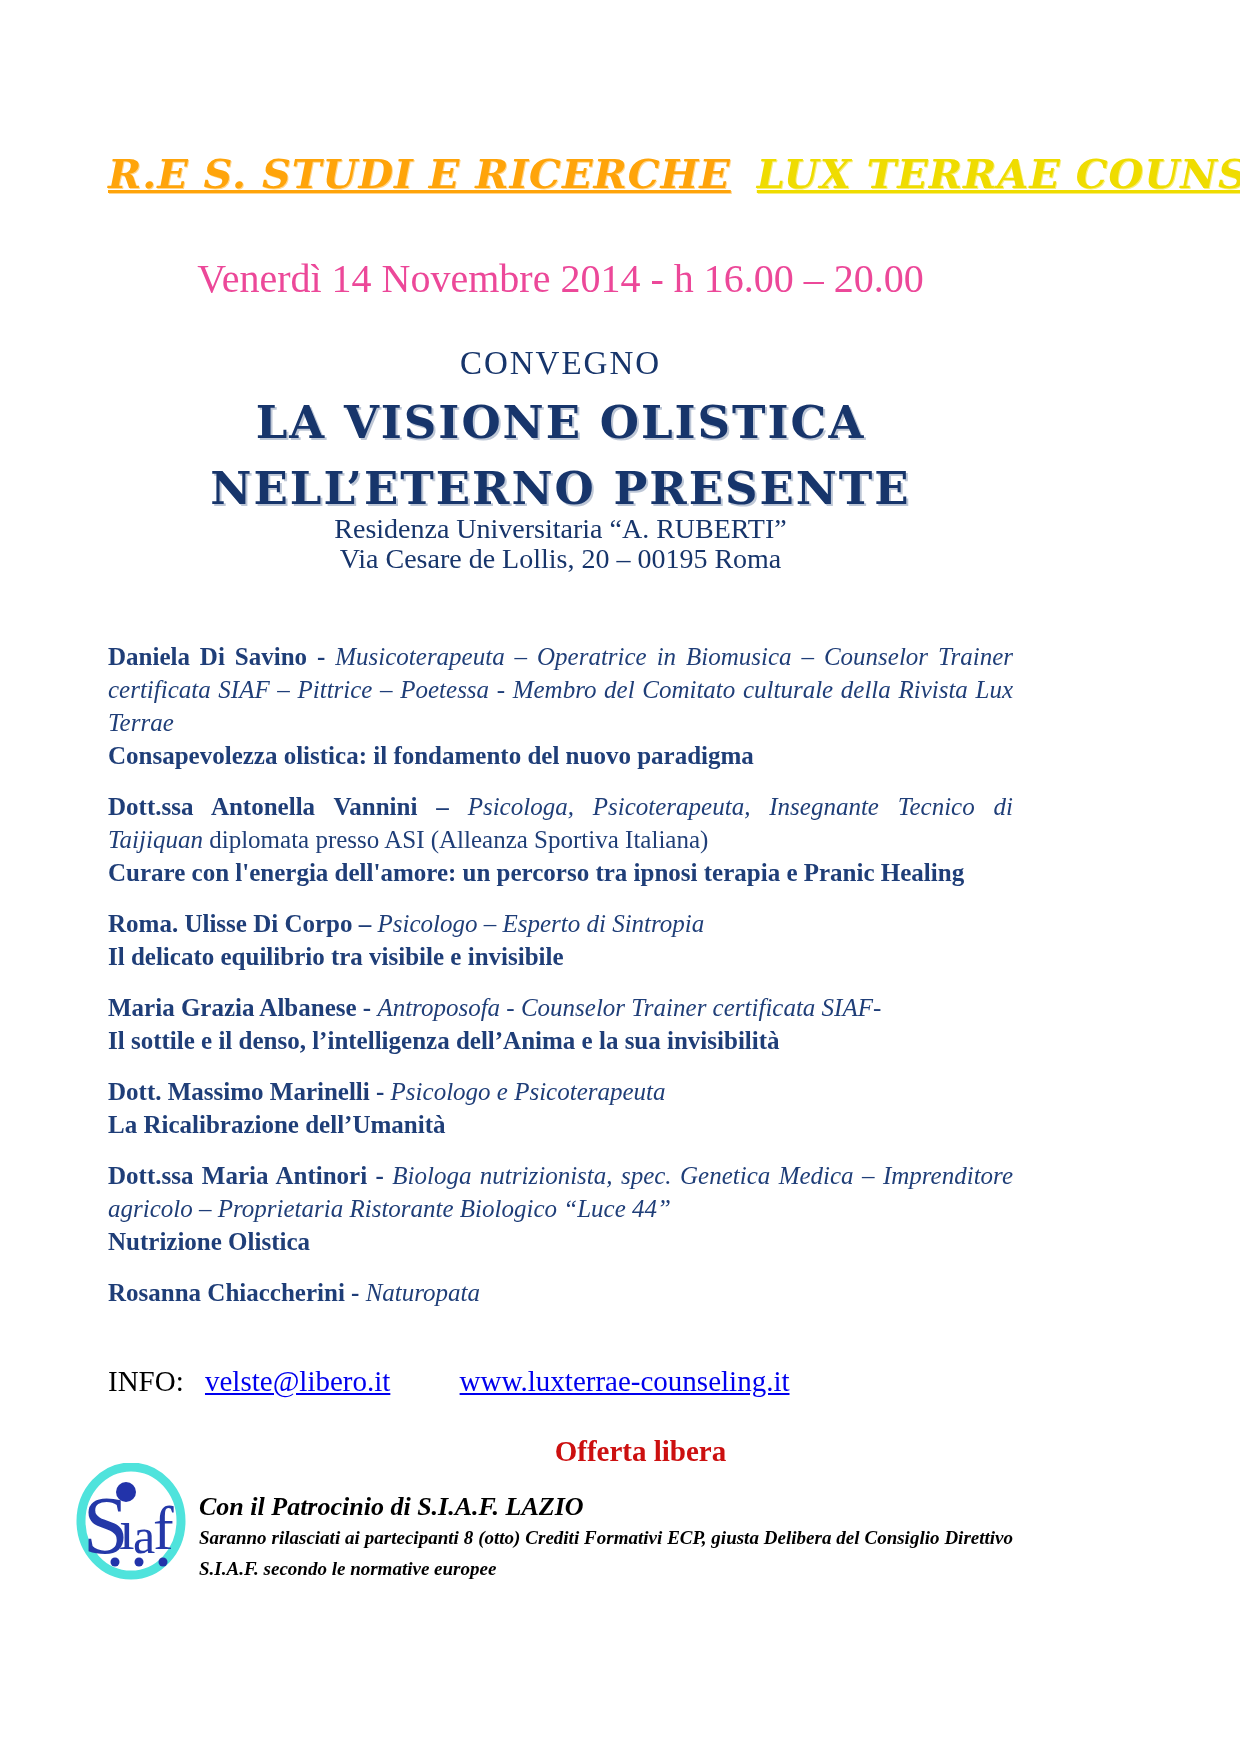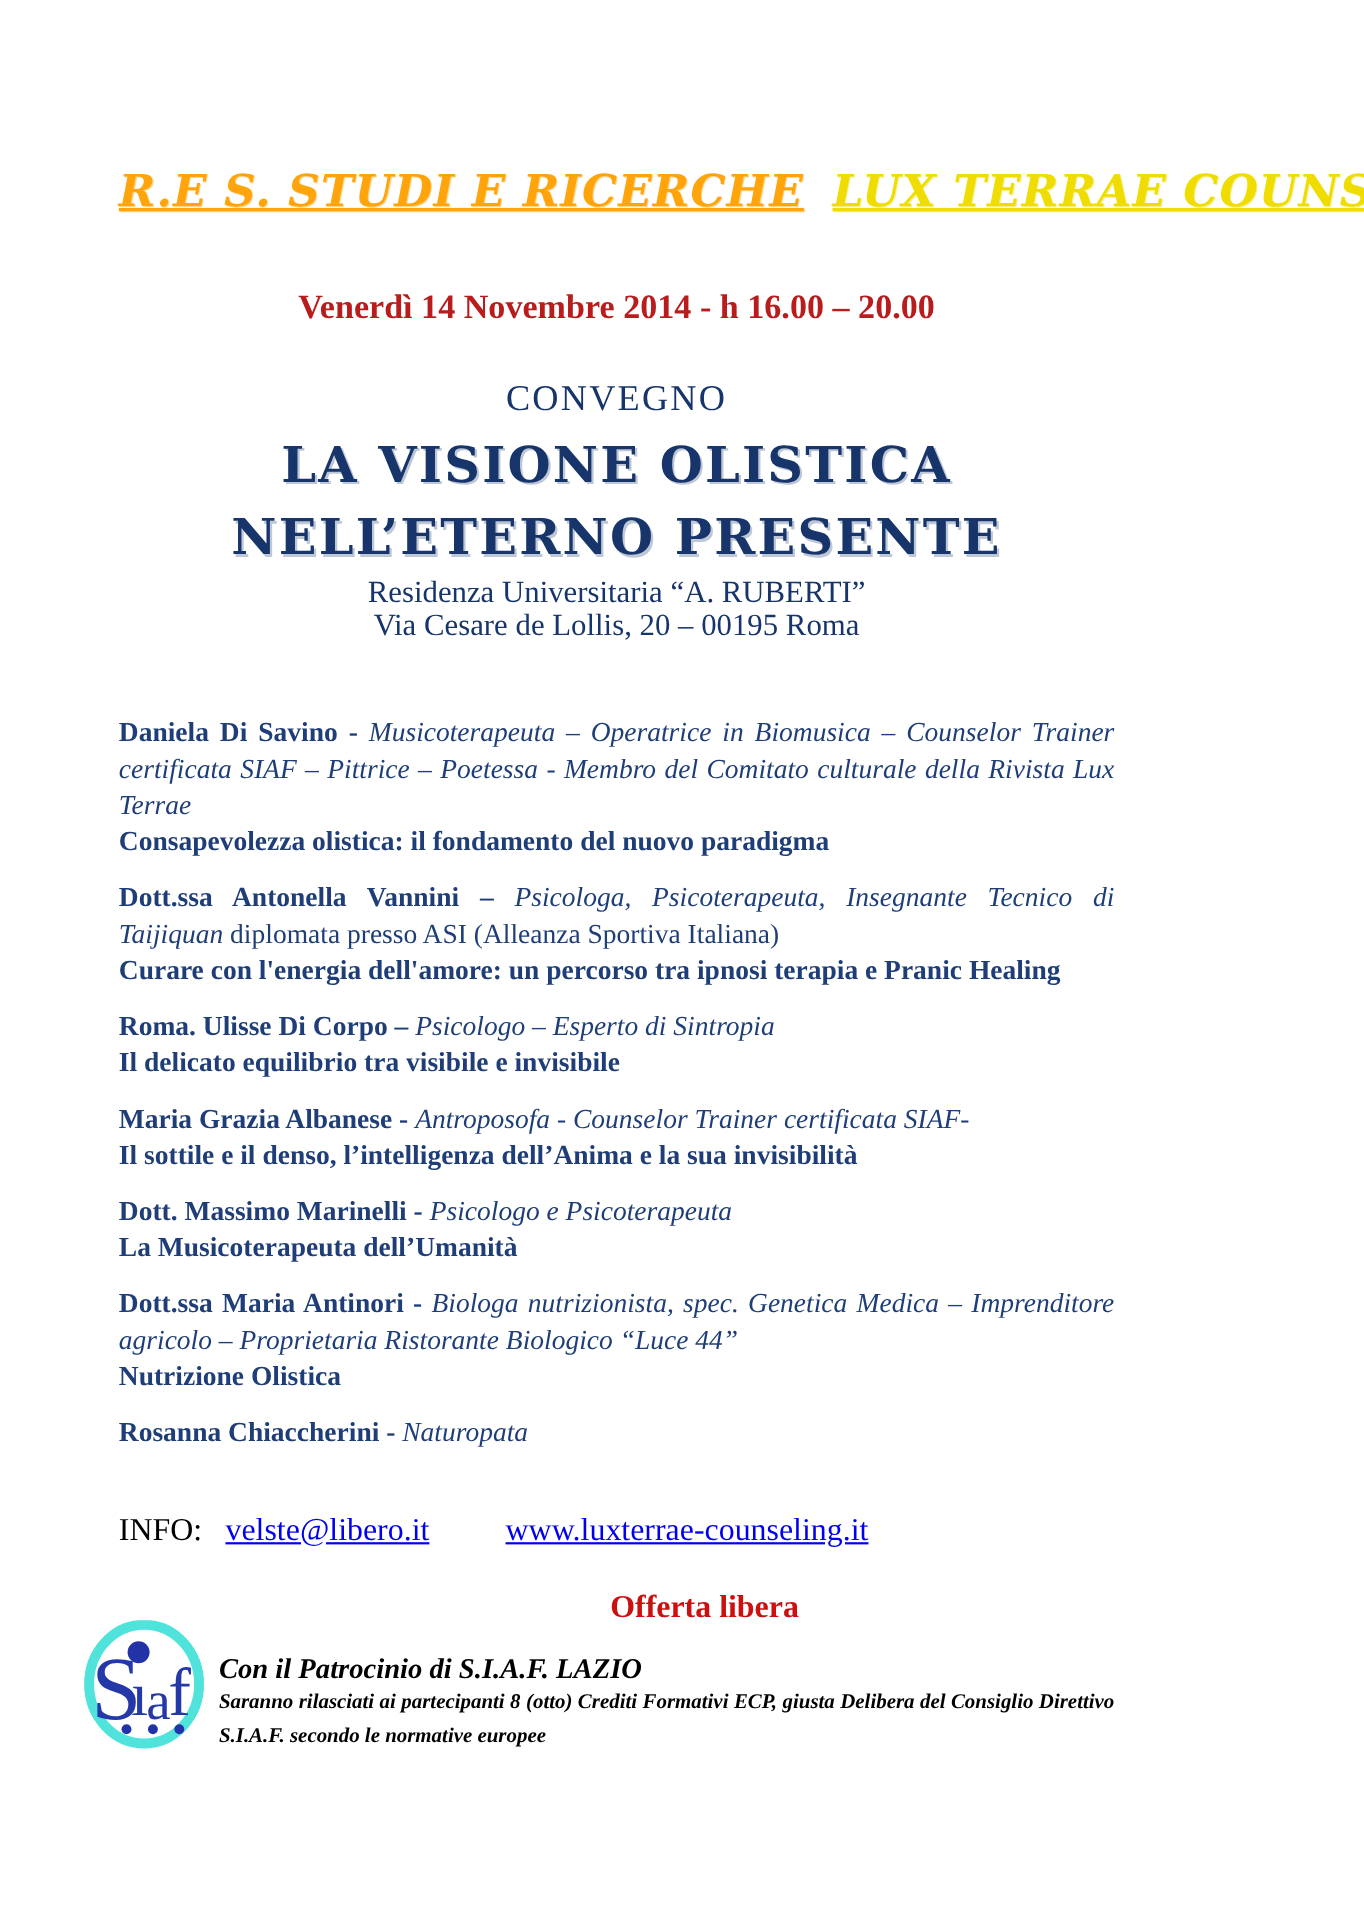--- a/index.html
+++ b/index.html
@@ -16,32 +16,32 @@
   }
   .org-header .org1{
     color:#FFA40A;text-decoration:underline;text-decoration-thickness:3px;
     text-shadow:1px 1px 0 rgba(255,164,10,.45);margin-right:26px;
   }
   .org-header .org2{
     color:#EFDC00;text-decoration:underline;text-decoration-thickness:3px;
     text-shadow:1px 1px 0 rgba(239,220,0,.5);
   }
   
-  .date-line{margin-top:64px;text-align:center;font-size:31px;line-height:34px;color:#b91c1c;font-weight:bold;}
+  .date-line{margin-top:64px;text-align:center;font-size:40px;line-height:34px;color:#ec4899;}
   .kind{margin-top:49px;text-align:center;font-size:33px;line-height:36px;letter-spacing:2px;color:#17356B;}
   .title{margin:0;font-weight:bold;text-align:center;color:#17356B;
     font-family:"DejaVu Serif", serif;}
   .title .t1,.title .t2{
     display:block;font-size:45px;line-height:50px;letter-spacing:2px;
     text-shadow:2px 2px 0 rgba(23,53,107,.28);
   }
   .title .t1{margin-top:17px;}
   .title .t2{margin-top:16px;}
   .venue{ text-align:center;font-size:28px;line-height:30px;color:#17356B;}
-  .venue.first{margin-top:10px;}
+  .venue.first{}
   
   .speakers{margin-top:66px;color:#1F3E78;}
   .speaker{
     margin:0 0 18px 0;font-size:25px;line-height:33px;text-align:justify;
   }
   .speaker .sname{font-weight:bold;}
   .speaker .srole{font-style:italic;}
   .speaker .sextra{font-style:normal;}
   .speaker .stalk{display:block;font-weight:bold;}
   
@@ -104,21 +104,21 @@
     <p class="speaker">
       <span class="sname">Maria Grazia Albanese -</span>
       <span class="srole">Antroposofa  -  Counselor Trainer  certificata SIAF-</span>
       <span class="sextra"></span>
       <span class="stalk">Il sottile e il denso, l’intelligenza dell’Anima e la sua invisibilità</span>
     </p>
     <p class="speaker">
       <span class="sname">Dott. Massimo Marinelli -</span>
       <span class="srole">Psicologo e Psicoterapeuta</span>
       <span class="sextra"></span>
-      <span class="stalk">La Musicoterapeuta dell’Umanità</span>
+      <span class="stalk">La Ricalibrazione dell’Umanità</span>
     </p>
     <p class="speaker">
       <span class="sname">Dott.ssa Maria Antinori -</span>
       <span class="srole">Biologa nutrizionista, spec. Genetica Medica – Imprenditore agricolo – Proprietaria Ristorante Biologico “Luce 44”</span>
       <span class="sextra"></span>
       <span class="stalk">Nutrizione Olistica</span>
     </p>
     <p class="speaker">
       <span class="sname">Rosanna Chiaccherini -</span>
       <span class="srole">Naturopata</span>

